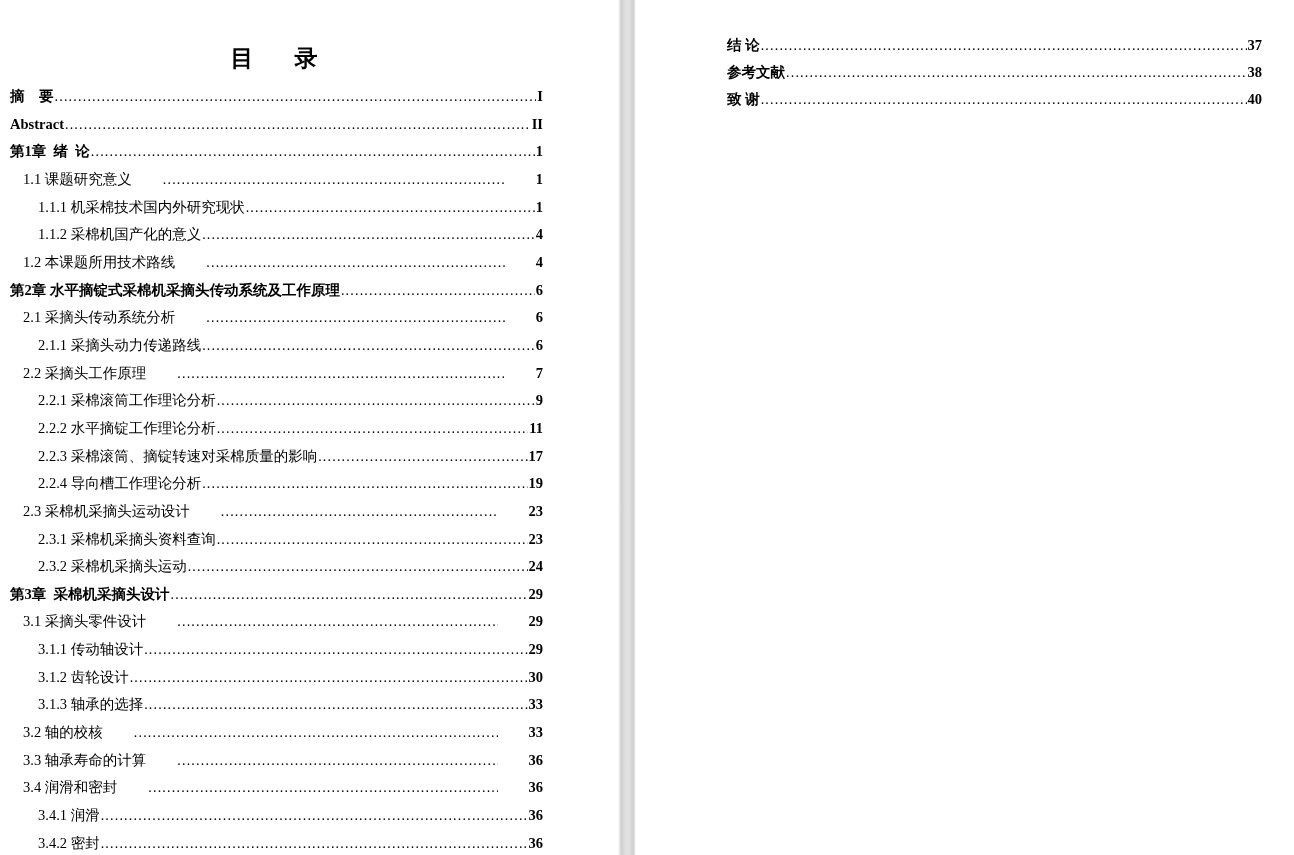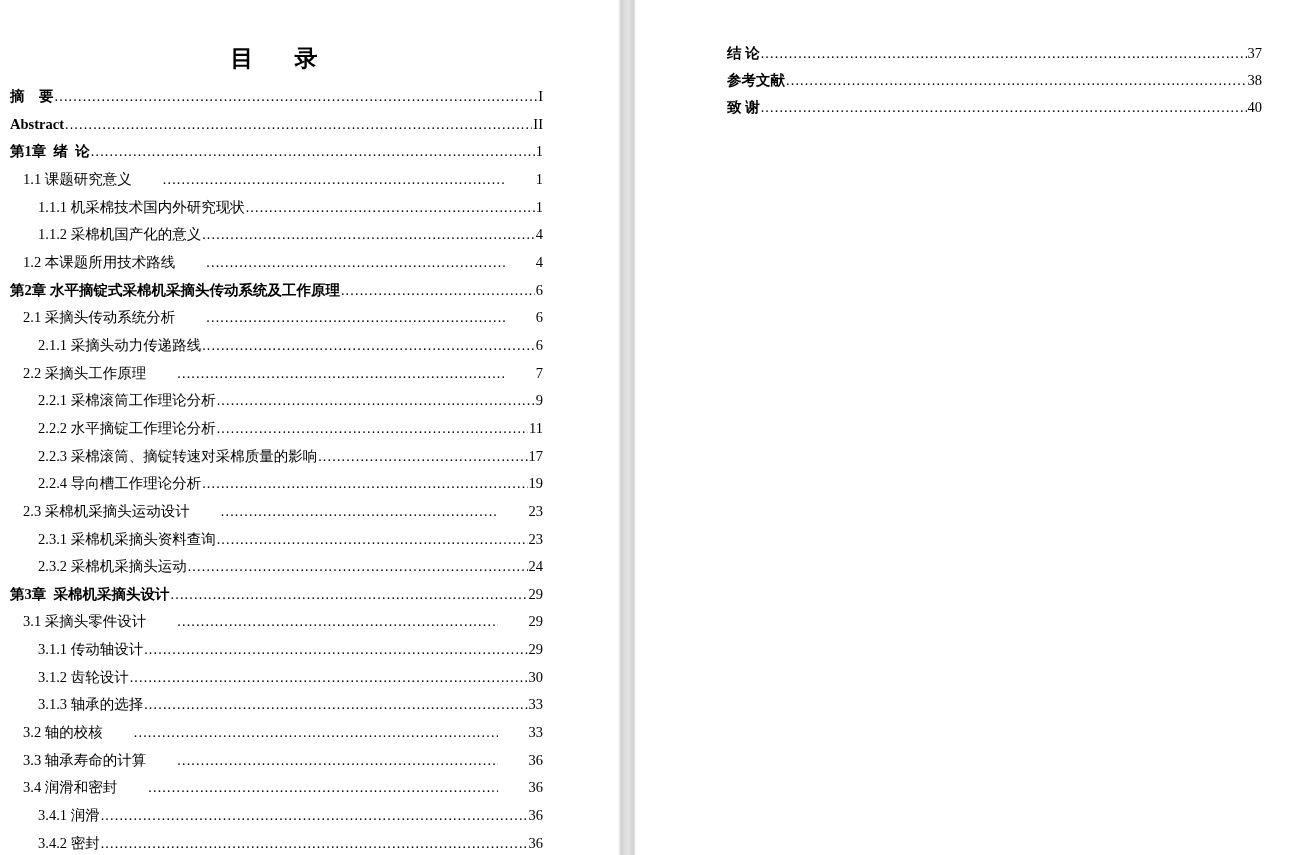--- a/index.html
+++ b/index.html
@@ -35,21 +35,21 @@
     line-height: 28px;
     white-space: pre;
   }
   .left-toc {
     position: absolute;
     left: 10px; top: 83px;
     width: 533px;
   }
   .right-toc {
     position: absolute;
-    left: 727px; top: 40px;
+    left: 727px; top: 32px;
     width: 535px;
   }
 
   .toc-row {
     display: flex;
     align-items: baseline;
     height: 27.67px;
     line-height: 27.67px;
     font-size: 14.5px;
     white-space: pre;
@@ -64,21 +64,21 @@
     min-width: 0;
     overflow: hidden;
     white-space: nowrap;
     margin: 0 1px;
   }
   .toc-row .dots::after {
     content: "..............................................................................................................................................................................................................................................................................................................";
     font-size: 14px;
     letter-spacing: 1.2px;
   }
-  .toc-row .pg { flex: none; text-align: right; }
+  .toc-row .pg { flex: none; text-align: right; font-weight: bold; }
 
   .lvl0 { padding-left: 0; }
   .lvl1 { padding-left: 13px; gap: 30px; }
   .lvl2 { padding-left: 28px; justify-content: space-between; }
 </style>
 </head>
 <body>
 
 <div class="spread">
 

